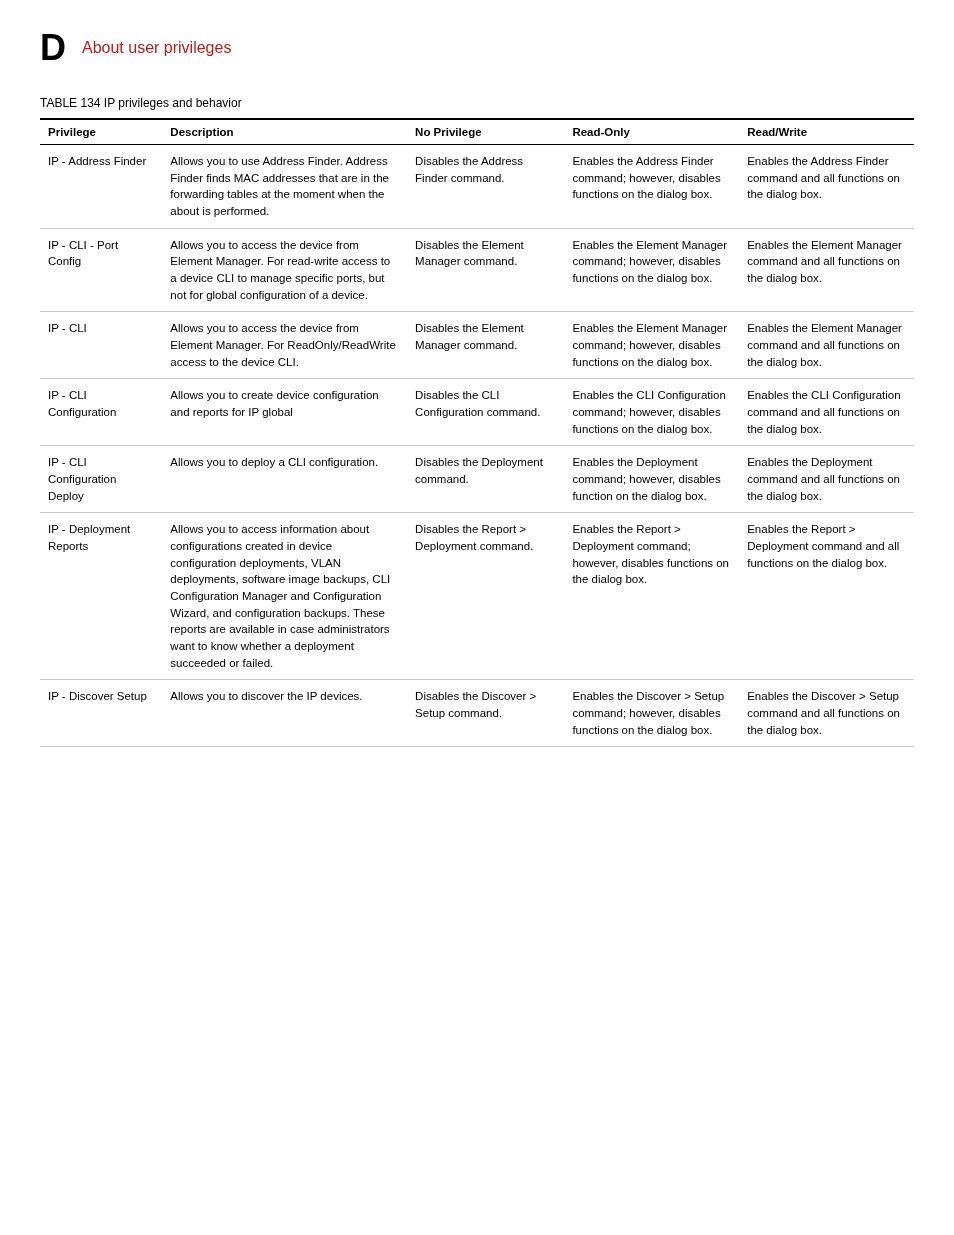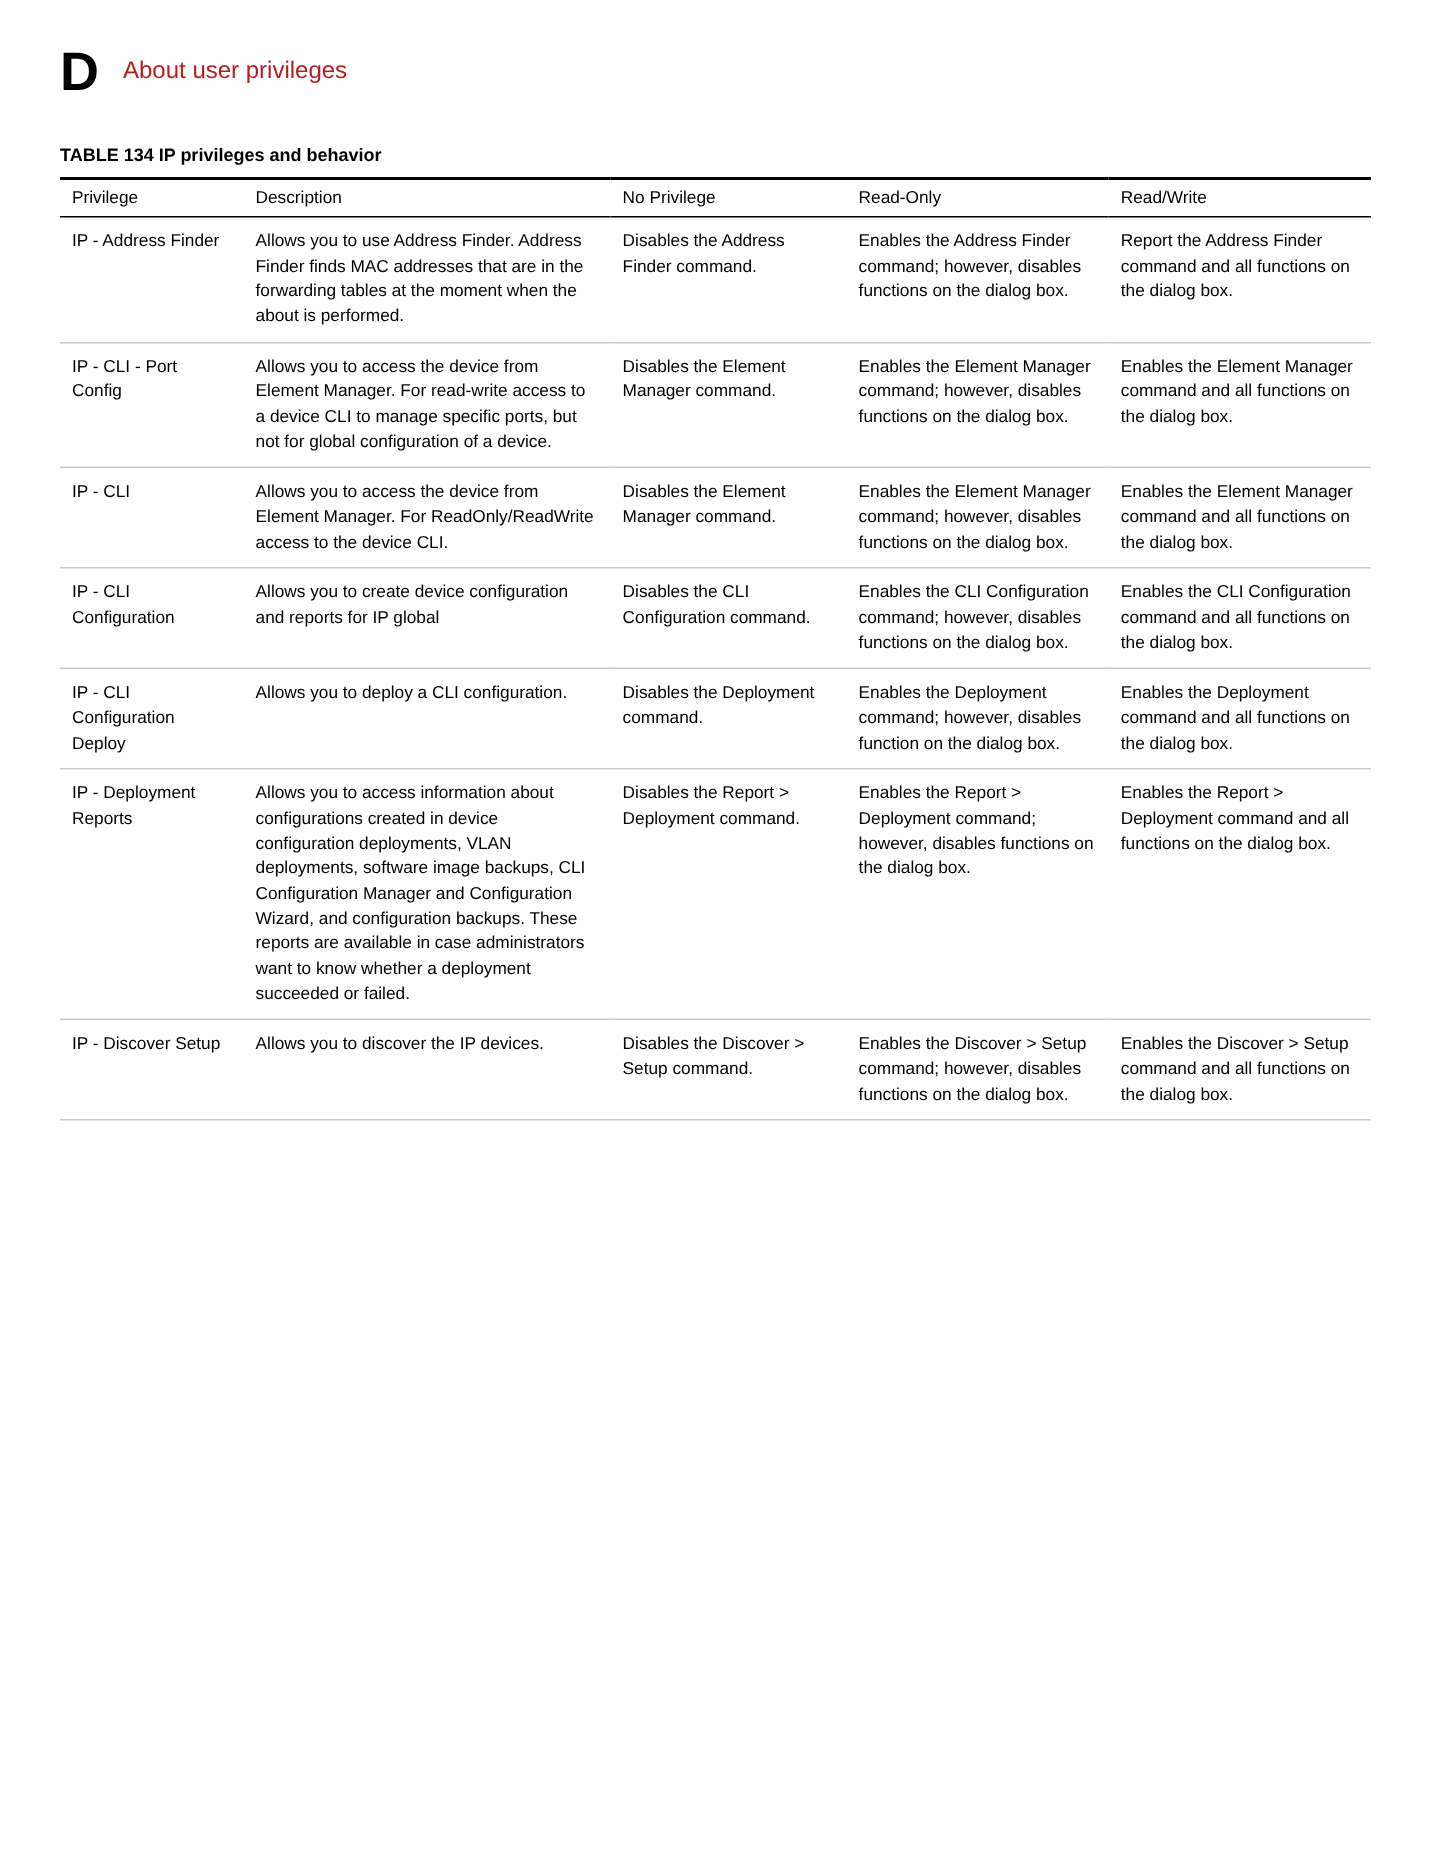--- a/index.html
+++ b/index.html
@@ -20,41 +20,41 @@
       font-weight: bold;
       margin-right: 16px;
       line-height: 1;
     }
     .chapter-title {
       font-size: 16px;
       color: #b91c1c;
     }
     .table-caption {
       font-size: 12px;
-      font-weight: bold;
+      font-weight: normal;
       margin-bottom: 8px;
       margin-top: 10px;
     }
     table {
       width: 100%;
       border-collapse: collapse;
       font-size: 11.5px;
     }
     table thead tr {
       border-top: 2px solid #000;
       border-bottom: 1px solid #000;
     }
     table tbody tr {
       border-bottom: 1px solid #ccc;
       vertical-align: top;
     }
     th {
       text-align: left;
       padding: 6px 8px;
-      font-weight: normal;
+      font-weight: bold;
       font-size: 11.5px;
     }
     td {
       padding: 8px 8px;
       vertical-align: top;
       line-height: 1.45;
     }
     col.col-privilege { width: 14%; }
     col.col-description { width: 28%; }
     col.col-noprivilege { width: 18%; }
@@ -87,21 +87,21 @@
       <th>Read-Only</th>
       <th>Read/Write</th>
     </tr>
   </thead>
   <tbody id="table-body">
   <tr>
         <td>IP - Address Finder</td>
         <td>Allows you to use Address Finder. Address Finder finds MAC addresses that are in the forwarding tables at the moment when the about is performed.</td>
         <td>Disables the Address Finder command.</td>
         <td>Enables the Address Finder command; however, disables functions on the dialog box.</td>
-        <td>Report the Address Finder command and all functions on the dialog box.</td>
+        <td>Enables the Address Finder command and all functions on the dialog box.</td>
       </tr>
       <tr>
         <td>IP - CLI - Port Config</td>
         <td>Allows you to access the device from Element Manager. For read-write access to a device CLI to manage specific ports, but not for global configuration of a device.</td>
         <td>Disables the Element Manager command.</td>
         <td>Enables the Element Manager command; however, disables functions on the dialog box.</td>
         <td>Enables the Element Manager command and all functions on the dialog box.</td>
       </tr>
       <tr>
         <td>IP - CLI</td>

